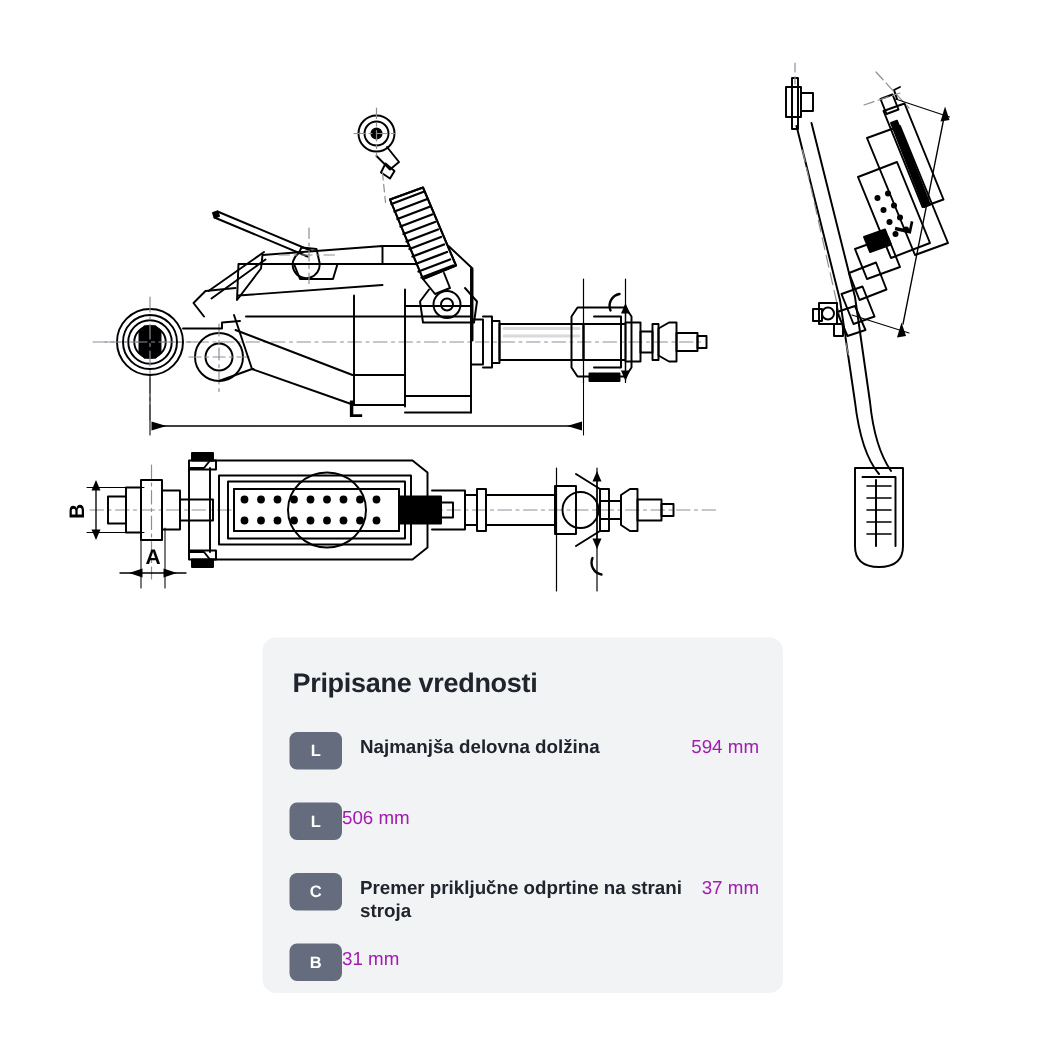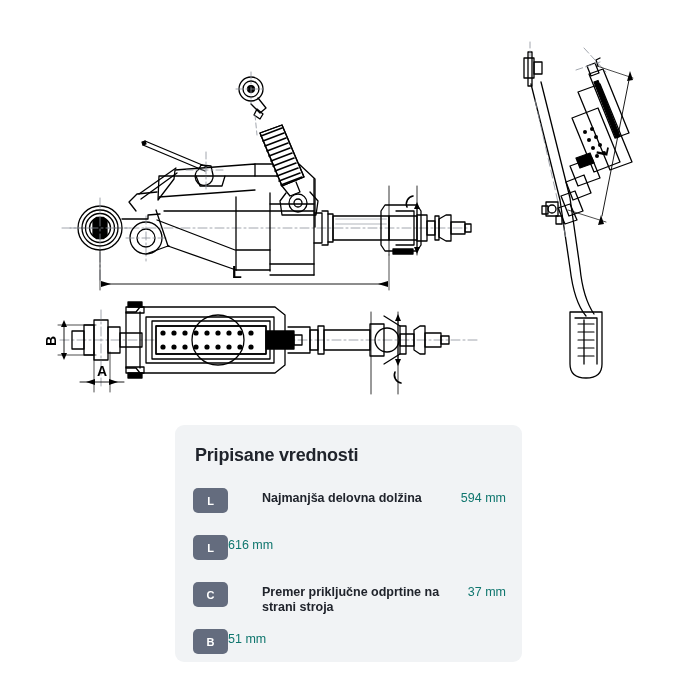--- a/index.html
+++ b/index.html
@@ -48,32 +48,32 @@
     background:#646c7e;
     border-radius:5px;
     color:#ffffff;
     font-size:11px;
     font-weight:bold;
     display:flex;align-items:center;justify-content:center;
     margin-top:1px;
   }
   .spec-label{
     flex:1 1 auto;
-    margin-left:34px;
+    margin-left:12px;
     font-size:12.5px;
     font-weight:bold;
     color:#20242c;
     line-height:14.5px;
     padding-top:4px;
     padding-right:6px;
   }
   .spec-value{
     flex:0 0 auto;
     font-size:12.5px;
-    color:#0f766e;
+    color:#a21caf;
     padding-top:4px;
     white-space:nowrap;
   }
 </style>
 </head>
 <body>
 
 <div class="stage">
 
   <svg class="drawing" viewBox="0 0 700 700" aria-hidden="true">
@@ -398,30 +398,30 @@
     <div class="spec-rows">
 
       <div class="spec-row">
         <div class="badge">L</div>
         <div class="spec-label">Najmanjša delovna dolžina</div>
         <div class="spec-value">594 mm</div>
       </div>
 
       <div class="spec-row">
         <div class="badge">L</div>
-        <div class="spec-value">616 mm</div>
+        <div class="spec-value">506 mm</div>
       </div>
 
       <div class="spec-row">
         <div class="badge">C</div>
         <div class="spec-label">Premer priključne odprtine na strani stroja</div>
         <div class="spec-value">37 mm</div>
       </div>
 
       <div class="spec-row">
         <div class="badge">B</div>
-        <div class="spec-value">51 mm</div>
+        <div class="spec-value">31 mm</div>
       </div>
 
     </div>
   </div>
 
 </div>
 
 </body></html>

